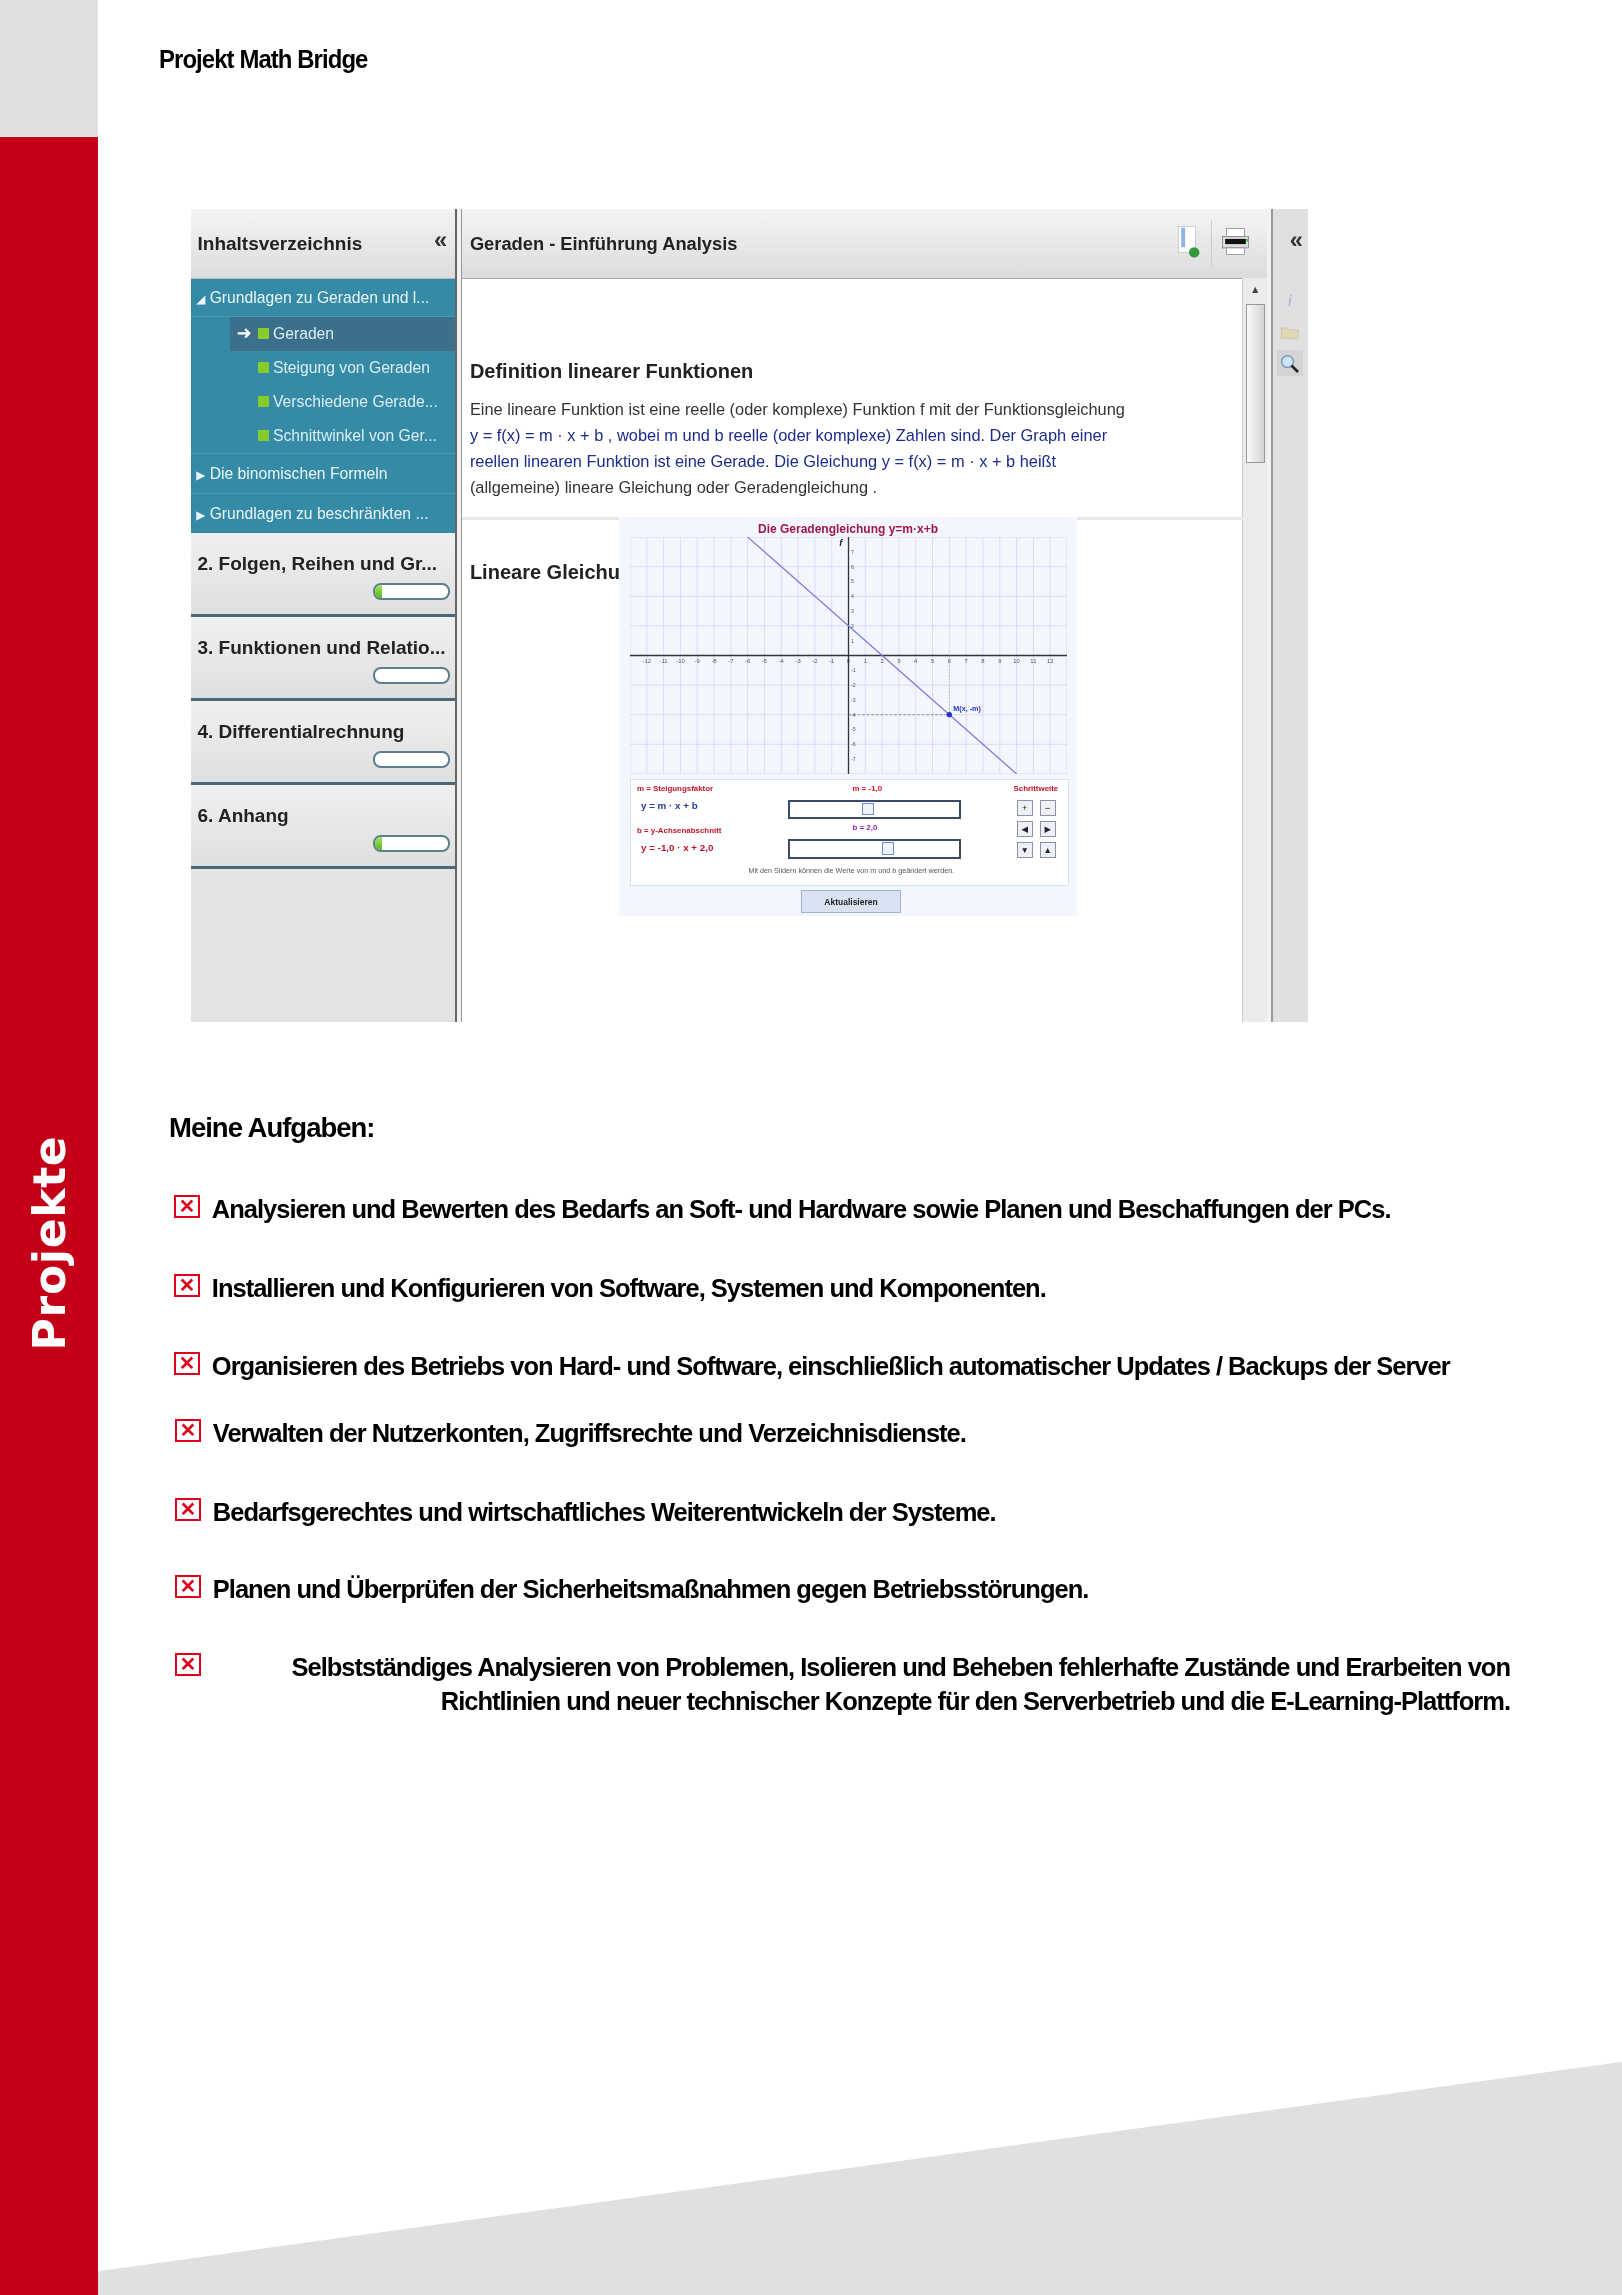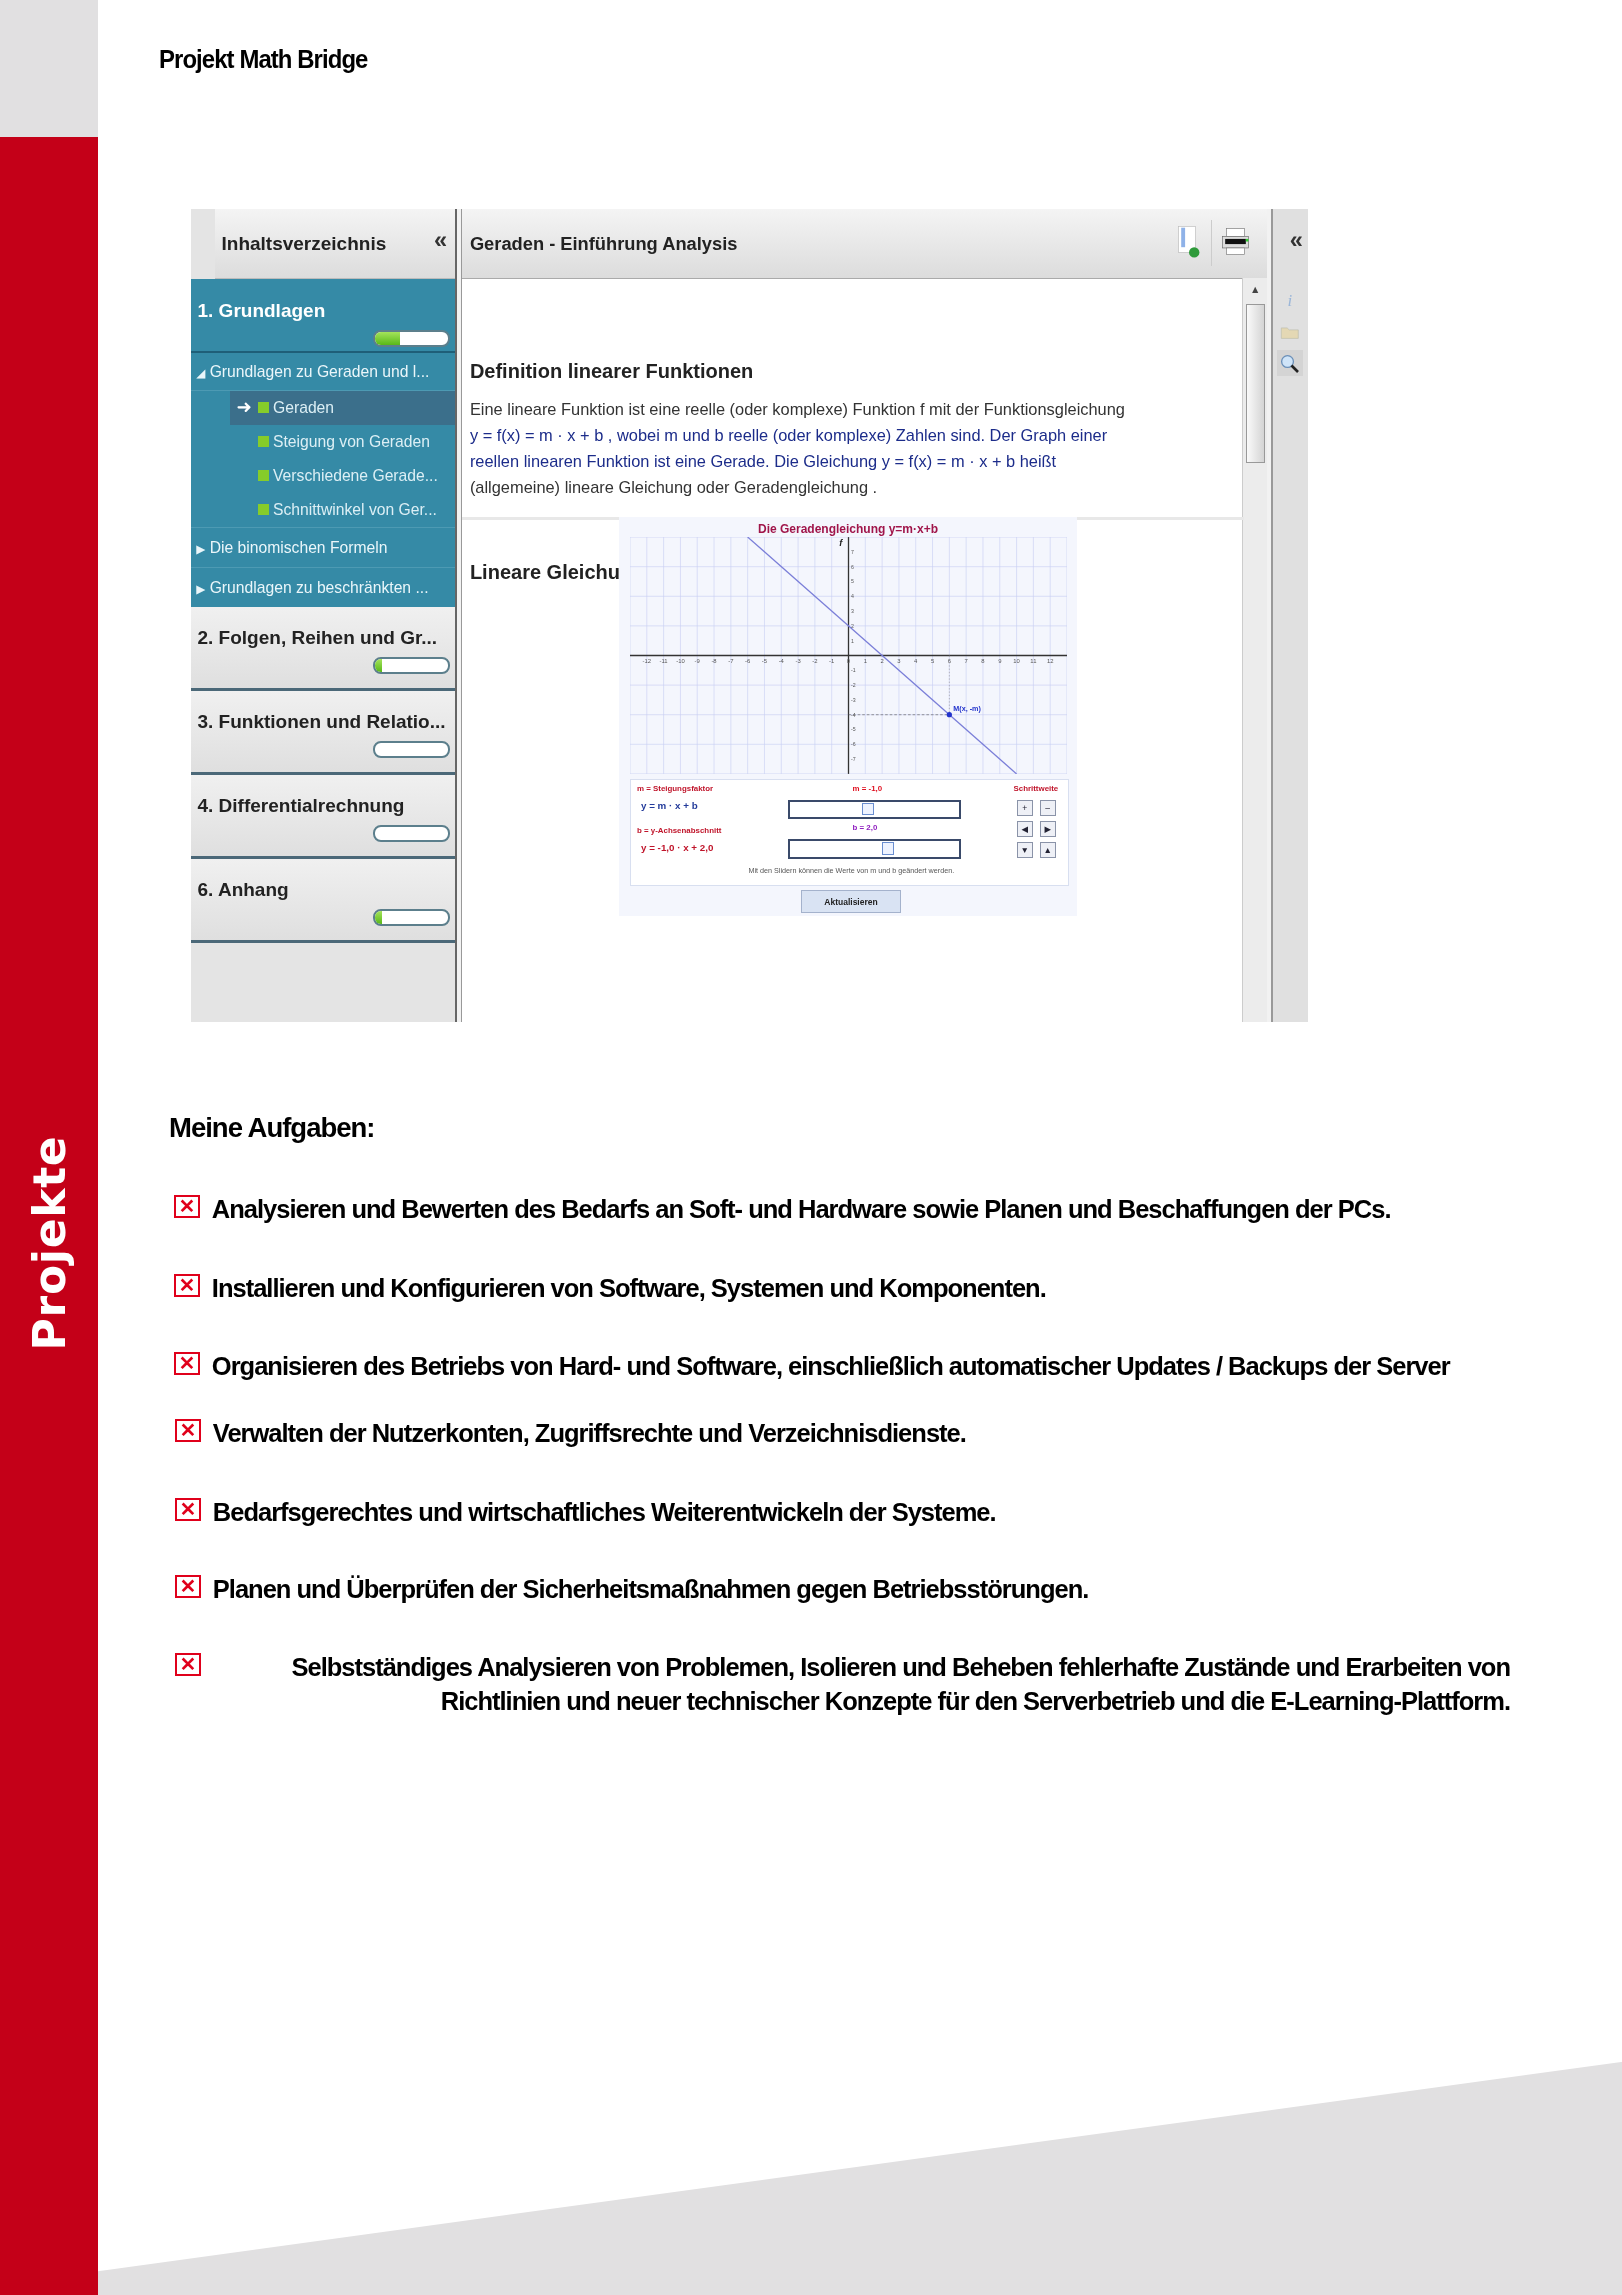--- a/index.html
+++ b/index.html
@@ -6,21 +6,21 @@
   body { width:1623px; height:2295px; position:relative; overflow:hidden; background:#ffffff; font-family:"Liberation Sans", sans-serif; }
   .top-gray { position:absolute; left:0; top:0; width:98px; height:137px; background:#e1e0e1; }
   .red-bar { position:absolute; left:0; top:137px; width:98px; height:2158px; background:#c40018; }
   .red-label { position:absolute; left:49px; top:1243px; transform:translate(-50%,-50%) rotate(-90deg); color:#fff; font-family:"DejaVu Sans", sans-serif; font-weight:bold; font-size:44px; white-space:nowrap; letter-spacing:0.7px; }
   .bottom-gray { position:absolute; left:98px; top:2029px; width:1525px; height:267px; }
   .page-title { position:absolute; left:159px; top:44px; font-size:26px; font-weight:bold; color:#000; letter-spacing:-1px; transform:scaleX(0.92); transform-origin:left; }
 
   
   .app { position:absolute; left:191px; top:209px; width:1114px; height:813px; background:#f2f2f2; }
   .toc { position:absolute; left:0; top:0; width:264px; height:813px; background:#e4e4e4; border-right:2.6px solid #666; }
-  .toc-header { height:69px; background:linear-gradient(#f4f4f4,#dcdcdc); border-bottom:1.3px solid #bbb; position:relative;margin-left:24px; }
+  .toc-header { height:69px; background:linear-gradient(#f4f4f4,#dcdcdc); border-bottom:1.3px solid #bbb; position:relative; }
   .toc-title { position:absolute; left:6.5px; top:23.6px; font-size:19px; font-weight:bold; color:#222; }
   .collapse { position:absolute; right:7.9px; top:18.3px; font-size:23.6px; color:#333; font-weight:bold; }
   .chapter-active { background:#358aa6; color:#fff; position:relative; }
   .ch-head { height:72px; border-bottom:2.6px solid #1f5f78; position:relative; }
   .ch-label { position:absolute; left:6.5px; top:21px; font-size:19px; font-weight:bold; }
   .progress { position:absolute; right:5.2px; width:73px; height:13px; border:2px solid #5c7f8c; border-radius:7.9px; background:#fff; overflow:hidden; }
   .progress-fill { height:100%; background:linear-gradient(#a4e35a,#58b818); }
   .sub-row { height:37px; position:relative; font-size:15.7px; color:#eaf6fa; border-bottom:0.7px solid #4d9ab3; }
   .sub-row .txt { position:absolute; top:9.8px; white-space:nowrap; }
   .leaf { height:34px; position:relative; font-size:15.7px; color:#dceff5; }
@@ -81,26 +81,20 @@
 
 <div class="app">
 
   <div class="toc">
     <div class="toc-header">
       <span class="toc-title">Inhaltsverzeichnis</span>
       <span class="collapse">«</span>
     </div>
 
     <div class="chapter-active">
-      <div class="ch-head">
-        <span class="ch-label">1. Grundlagen</span>
-        <div class="progress" style="top:51px;">
-          <div class="progress-fill" style="width: 35%;"></div>
-        </div>
-      </div>
 
       <div class="sub-row">
         <span class="txt" style="left:5.2px;"><span style="font-size:11.8px;">◢</span> <span>Grundlagen zu Geraden und l...</span></span>
       </div>
 
       <div class="leaf sel">
         <span class="arrow">➜</span>
         <span class="sq"></span>
         <span class="txt">Geraden</span>
       </div>

